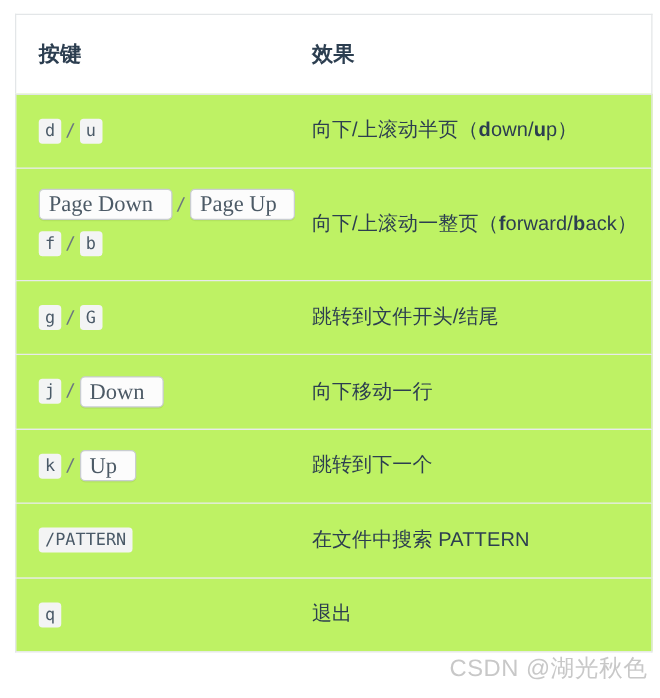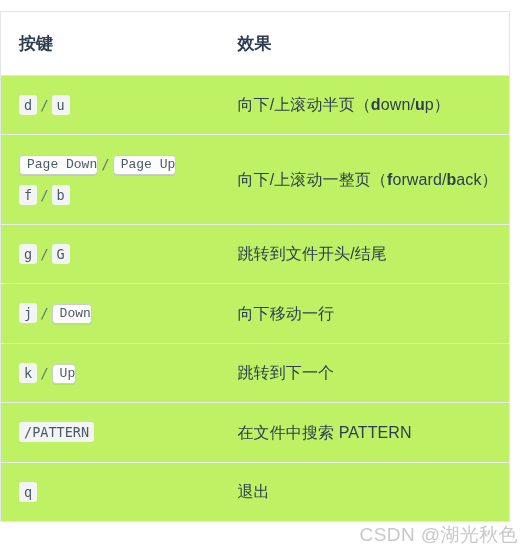--- a/index.html
+++ b/index.html
@@ -11,21 +11,21 @@
     height: 558px;
     background: #ffffff;
     font-family: "Liberation Sans", sans-serif;
     -webkit-font-smoothing: antialiased;
     overflow: hidden;
     position: relative;
   }
 
   .table-wrap {
     position: absolute;
-    left: 0;
+    left: 12px;
     top: 11px;
     width: 509px;
     height: 536px;
     box-sizing: border-box;
   }
 
   table.keys-table {
     border-collapse: collapse;
     width: 509px;
     table-layout: fixed;
@@ -78,27 +78,27 @@
     background: #f3f4f4;
     color: #4a5a68;
     border-radius: 3px;
     padding: 2px 5px 2px 5px;
     margin: 0;
     white-space: nowrap;
   }
 
   
   kbd.keycap {
-    font-family: Liberation Mono, monospace;
-    font-size: 13px;
+    font-family: Liberation Serif, serif;
+    font-size: 18px;
     color: #4c5a66;
     background: #fcfcfc;
     border: 1px solid #c9cdd1;
     border-radius: 4px;
-    padding: 2px 0 3px 7px;
+    padding: 2px 14px 3px 7px;
     box-shadow: 0 1px 0 rgba(0,0,0,0.06);
     white-space: nowrap;
     line-height: 1;
     display: inline-block;
     vertical-align: middle;
   }
 
   .sep {
     color: #6b7680;
     font-family: "DejaVu Sans Mono", "Liberation Mono", monospace;

